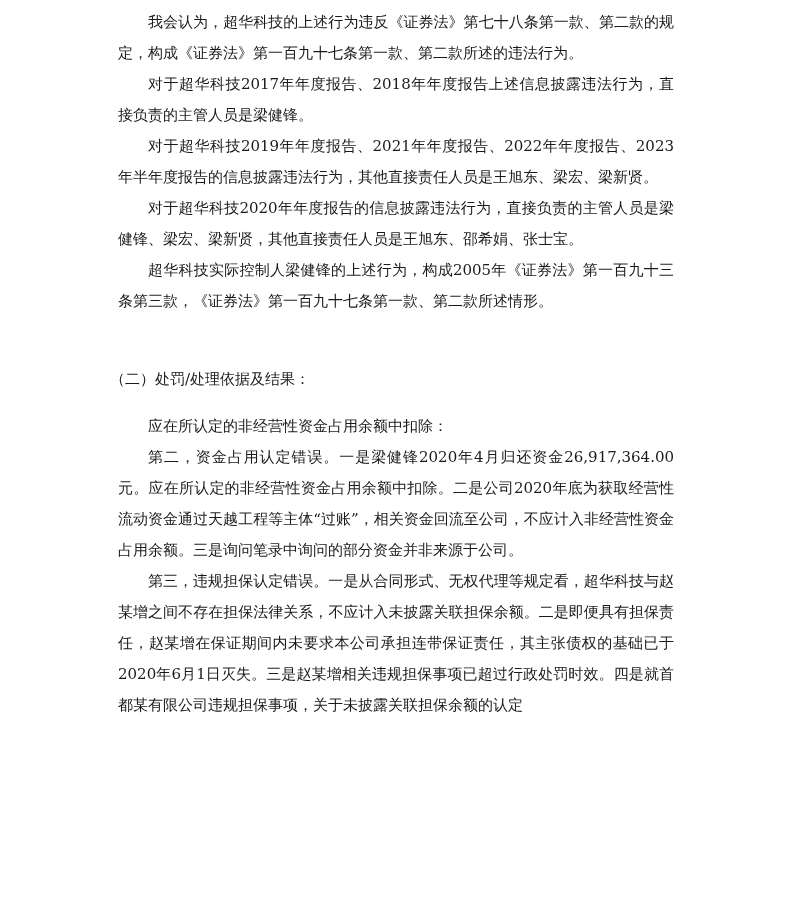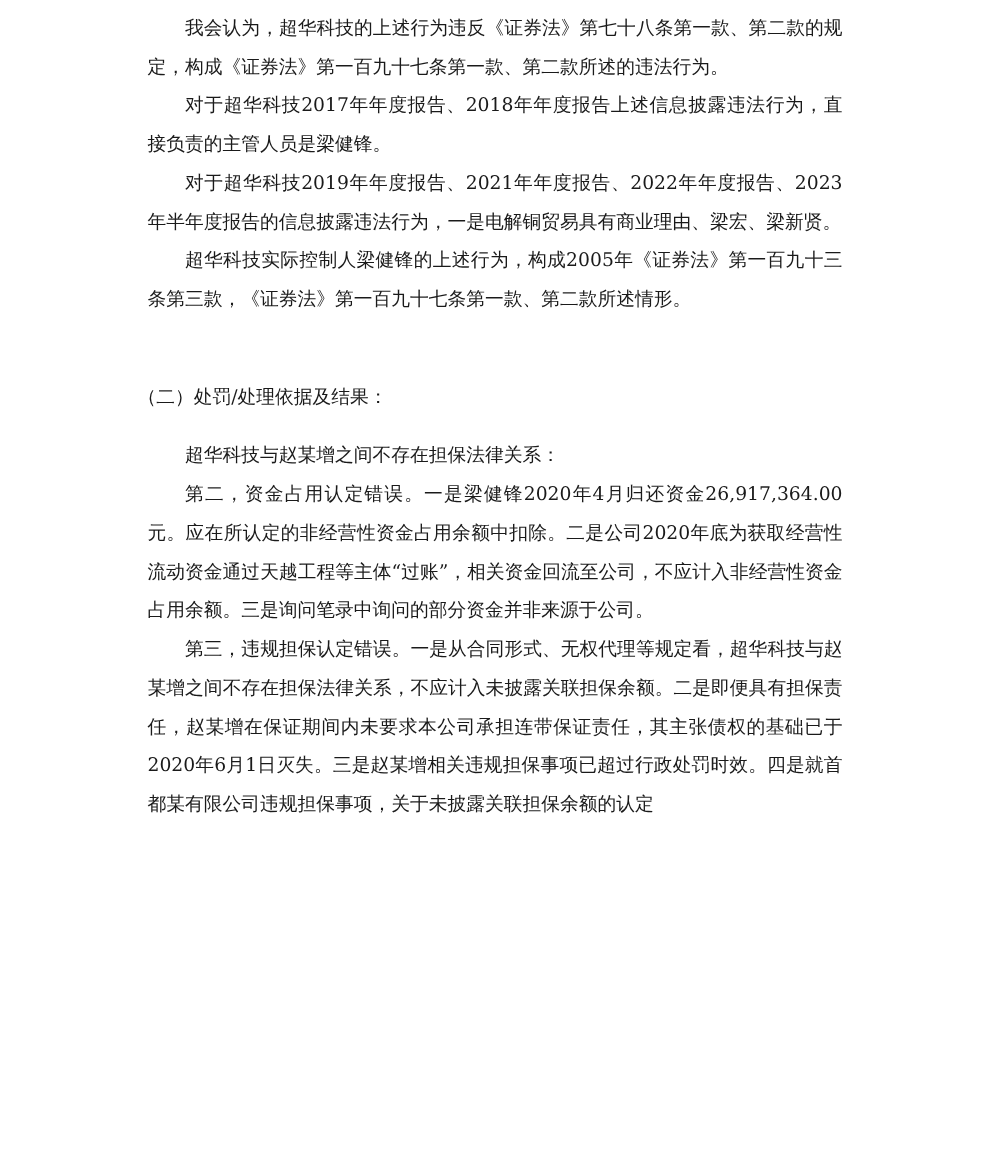--- a/index.html
+++ b/index.html
@@ -13,20 +13,21 @@
   .p { margin: 0; text-indent: 2em; }
   .heading { margin: 16px; text-indent: 0; margin-left: -8px; }
   .gap { height: 31px; }
 </style>
 </head>
 <body>
 
 <div class="page">
   <p class="p">我会认为，超华科技的上述行为违反《证券法》第七十八条第一款、第二款的规定，构成《证券法》第一百九十七条第一款、第二款所述的违法行为。</p>
   <p class="p">对于超华科技2017年年度报告、2018年年度报告上述信息披露违法行为，直接负责的主管人员是梁健锋。</p>
-  <p class="p">对于超华科技2019年年度报告、2021年年度报告、2022年年度报告、2023年半年度报告的信息披露违法行为，一是电解铜贸易具有商业理由、梁宏、梁新贤。</p>
+  <p class="p">对于超华科技2019年年度报告、2021年年度报告、2022年年度报告、2023年半年度报告的信息披露违法行为，其他直接责任人员是王旭东、梁宏、梁新贤。</p>
+  <p class="p">对于超华科技2020年年度报告的信息披露违法行为，直接负责的主管人员是梁健锋、梁宏、梁新贤，其他直接责任人员是王旭东、邵希娟、张士宝。</p>
   <p class="p">超华科技实际控制人梁健锋的上述行为，构成2005年《证券法》第一百九十三条第三款，《证券法》第一百九十七条第一款、第二款所述情形。</p>
   <div class="gap"></div>
   <p class="heading">（二）处罚/处理依据及结果：</p>
-  <p class="p">超华科技与赵某增之间不存在担保法律关系：</p>
+  <p class="p">应在所认定的非经营性资金占用余额中扣除：</p>
   <p class="p">第二，资金占用认定错误。一是梁健锋2020年4月归还资金26,917,364.00元。应在所认定的非经营性资金占用余额中扣除。二是公司2020年底为获取经营性流动资金通过天越工程等主体“过账”，相关资金回流至公司，不应计入非经营性资金占用余额。三是询问笔录中询问的部分资金并非来源于公司。</p>
   <p class="p">第三，违规担保认定错误。一是从合同形式、无权代理等规定看，超华科技与赵某增之间不存在担保法律关系，不应计入未披露关联担保余额。二是即便具有担保责任，赵某增在保证期间内未要求本公司承担连带保证责任，其主张债权的基础已于2020年6月1日灭失。三是赵某增相关违规担保事项已超过行政处罚时效。四是就首都某有限公司违规担保事项，关于未披露关联担保余额的认定</p>
 </div>
 
 </body></html>

